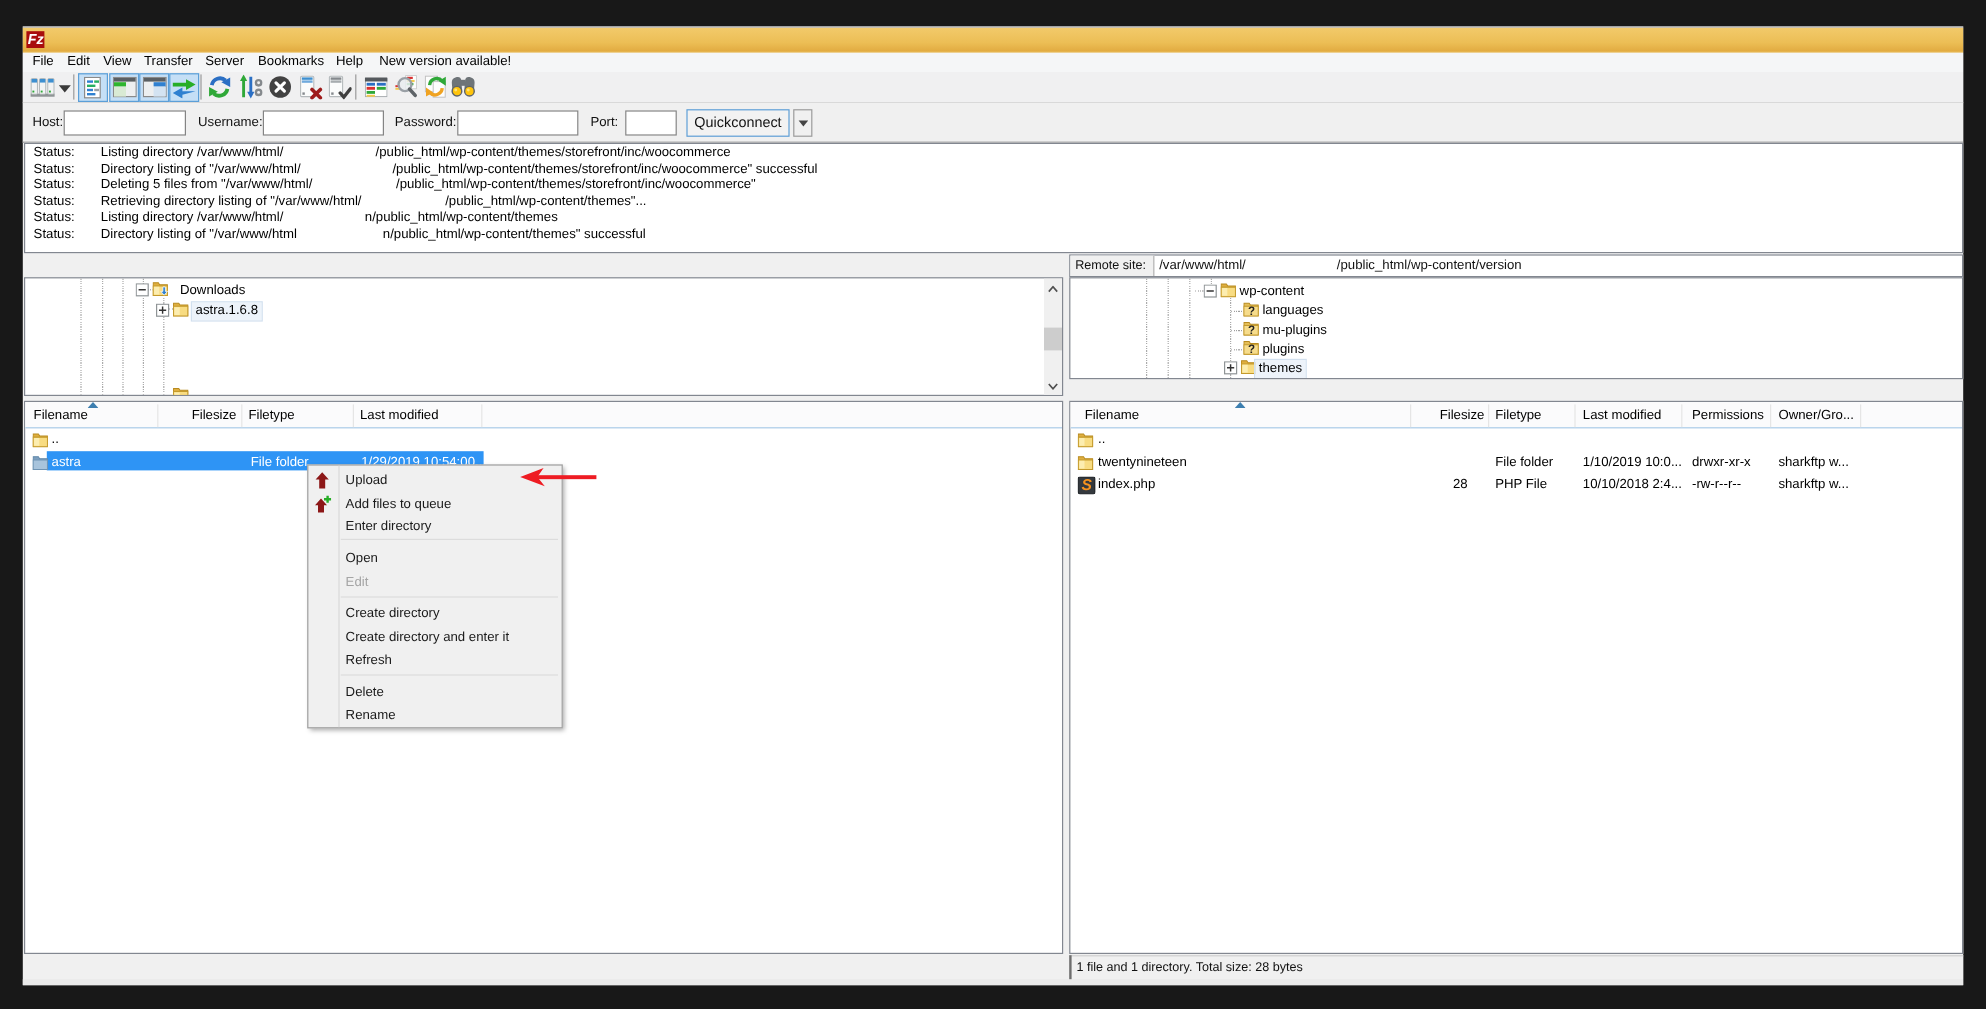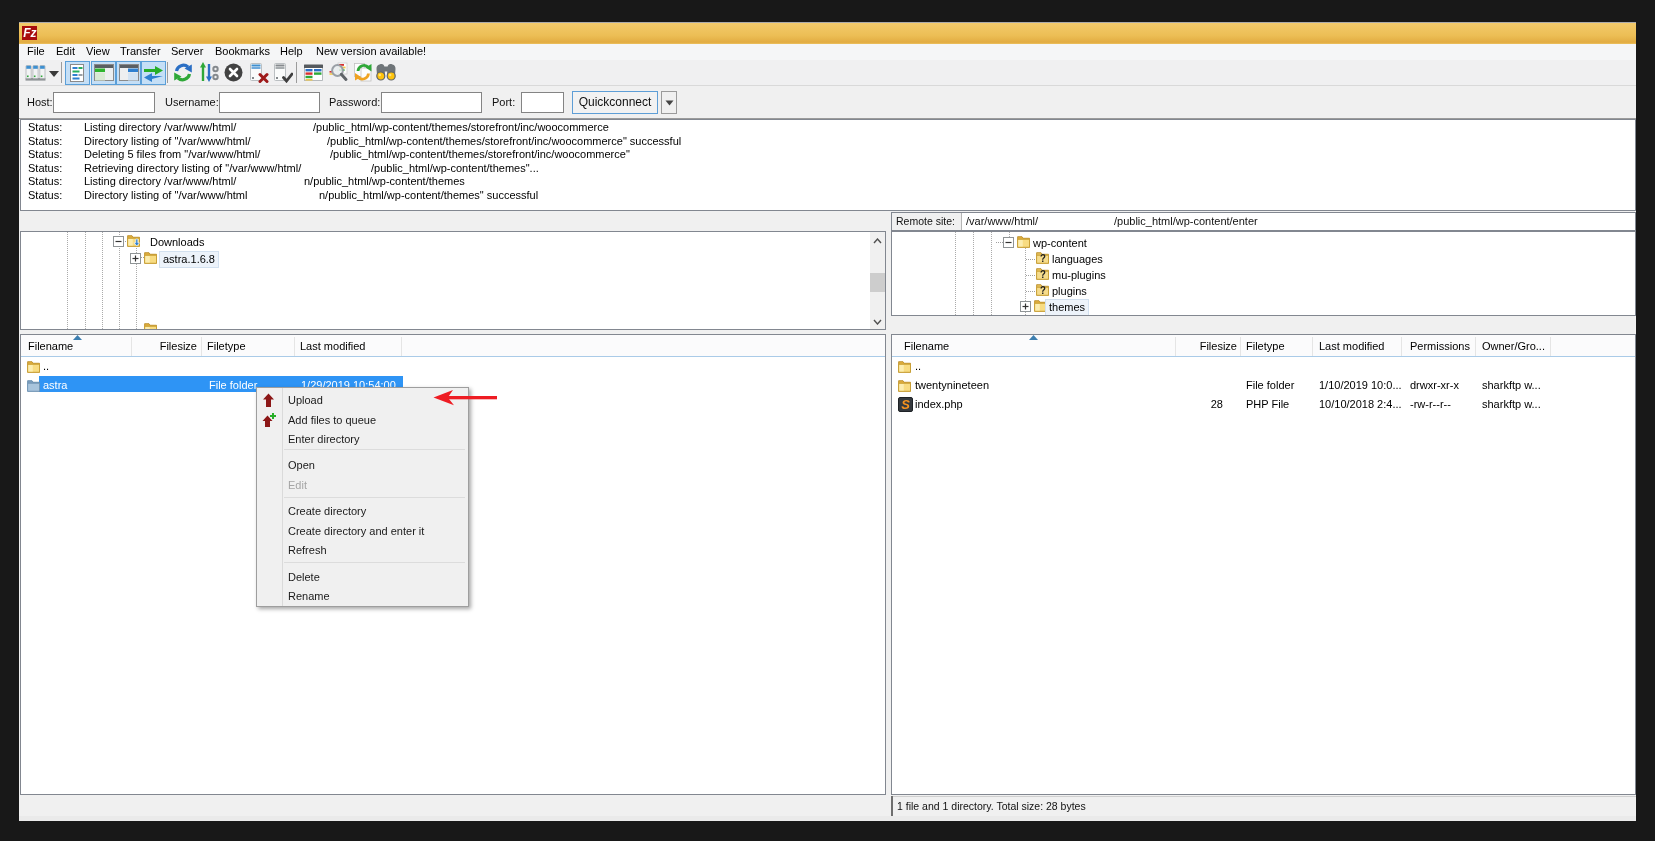--- a/index.html
+++ b/index.html
@@ -249,21 +249,21 @@
       </div>
  <div class="logline" style="top:68.5px">
         <b>Status:</b>
         <span class="p1">Directory listing of "/var/www/html</span>
         <span class="p2" style="left:298px">n/public_html/wp-content/themes" successful</span>
       </div>
 </div>
 <div class="siterow" style="left:891px; width:745px">
  <span class="sitelabel" style="width:70px">Remote site:</span>
  <span class="sitepath" style="left:74px">/var/www/html/</span>
- <span class="sitepath" style="left:222px">/public_html/wp-content/enter</span>
+ <span class="sitepath" style="left:222px">/public_html/wp-content/version</span>
 </div>
 <div id="ltree" class="pane" style="left:20px; top:231px; width:866px; height:99px">
  <div class="guide" style="left:46px; top:0; height:99px"></div>
  <div class="guide" style="left:64px; top:0; height:99px"></div>
  <div class="guide" style="left:81px; top:0; height:99px"></div>
  <div class="guide" style="left:98px; top:0; height:99px"></div>
  <div class="guide" style="left:115px; top:16px; height:83px"></div>
  <div class="hguide" style="left:98px; top:9px; width:8px"></div>
  <div class="hguide" style="left:120px; top:25px; width:8px"></div>
  <svg class="abs" style="left:92px; top:4px" width="12" height="12" viewBox="0 0 12 12">

